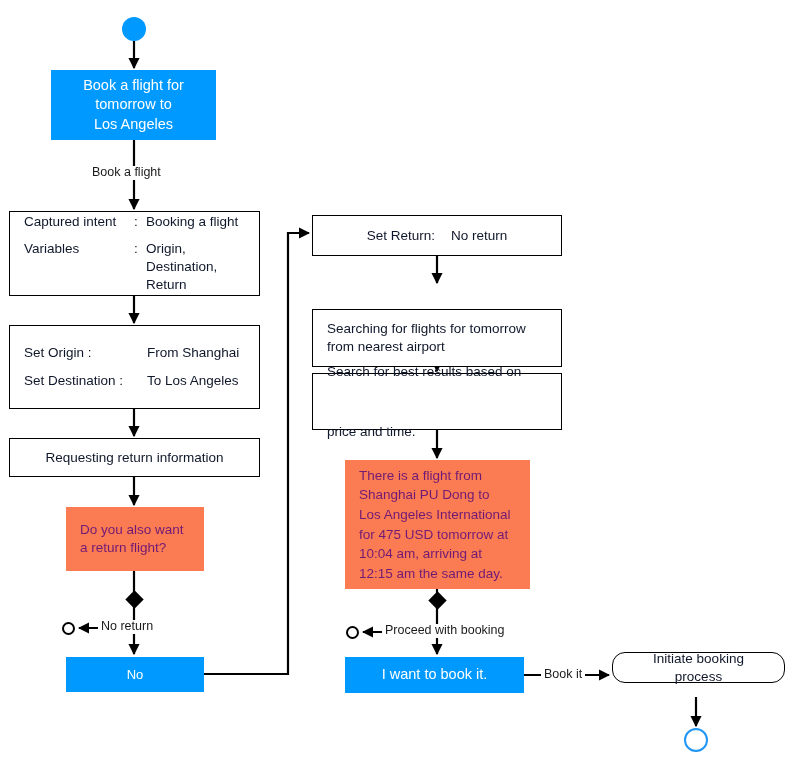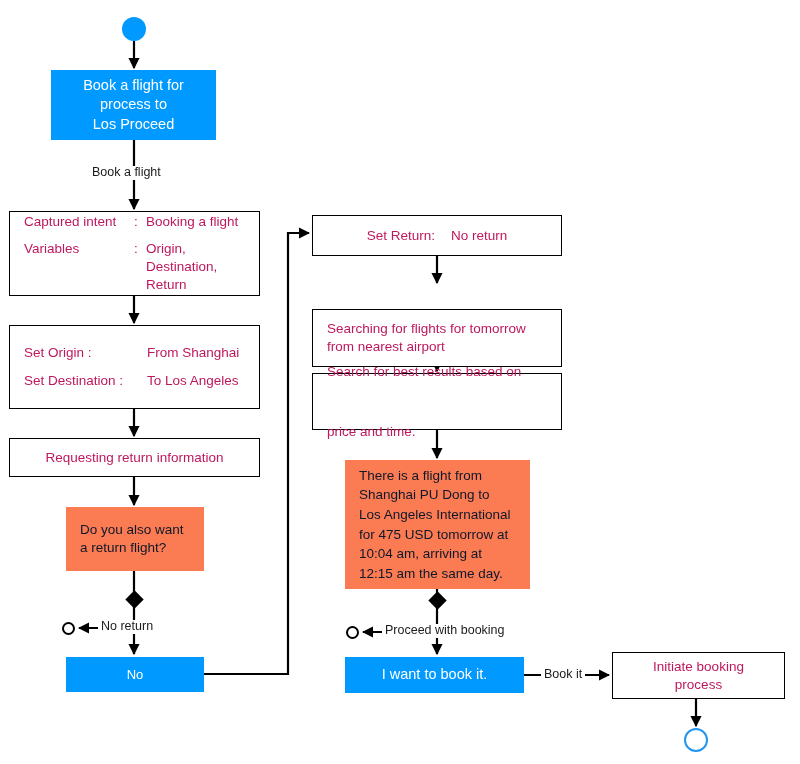--- a/index.html
+++ b/index.html
@@ -32,30 +32,30 @@
     box-sizing: border-box;
     display: flex;
     flex-direction: column;
     justify-content: center;
     font-size: 13.5px;
     line-height: 1.32;
   }
   .node.plain {
     border: 1.6px solid #000000;
     background: #ffffff;
-    color: #be185d;
+    color: #0f172a;
   }
   .node.user {
     background: #0099ff;
     color: #ffffff;
     border: none;
   }
   .node.bot {
     background: #fb7b53;
-    color: #0f172a;
+    color: #701a75;
     border: none;
     justify-content: center;
   }
   .node.center { text-align: center; align-items: center; }
   .node.left   { text-align: left;   align-items: flex-start; }
   .pad-l { padding-left: 14px; padding-right: 10px; }
   .pad-c { padding-left: 8px; padding-right: 8px; }
 
   .kvrow {
     display: flex;
@@ -153,22 +153,22 @@
       <line x1="524" y1="675" x2="609" y2="675" marker-end="url(#arrow)"></line>
 
       <line x1="696" y1="697" x2="696" y2="726" marker-end="url(#arrow)"></line>
     </g>
   </svg>
 
   <div class="dot-start" style="left:122px; top:17px;"></div>
 
   <div class="node user center pad-c" style="left:51px; top:70px; width:165px; height:70px; font-size:14.5px;">
     <div>Book a flight for</div>
-    <div>process to</div>
-    <div>Los Proceed</div>
+    <div>tomorrow to</div>
+    <div>Los Angeles</div>
   </div>
 
   <div class="edge-label" style="left:89px; top:166px;">Book a flight</div>
 
   <div class="node plain left pad-l" style="left:9px; top:211px; width:251px; height:85px;">
     <div class="kvrow">
       <span class="kv-key" style="width:110px;">Captured intent</span>
       <span class="kv-colon" style="width:12px;">:</span>
       <span class="kv-val">Booking a flight</span>
     </div>
@@ -246,20 +246,20 @@
 
   <div class="circle-small" style="left:346px; top:626px;"></div>
   <div class="edge-label" style="left:382px; top:624px;">Proceed with booking</div>
 
   <div class="node user center pad-c" style="left:345px; top:657px; width:179px; height:36px; font-size:14.5px;">
     <div>I want to book it.</div>
   </div>
 
   <div class="edge-label" style="left:541px; top:668px;">Book it</div>
 
-  <div class="node plain center pad-c" style="left:612px; top:652px; width:173px; height:47px;">
+  <div class="node plain center pad-c" style="left:612px; top:652px; width:173px; height:31px;border-radius:13px;">
     <div>Initiate booking</div>
     <div>process</div>
   </div>
 
   <div class="circle-end" style="left:684px; top:728px;"></div>
 
 </div>
 
 </body></html>

